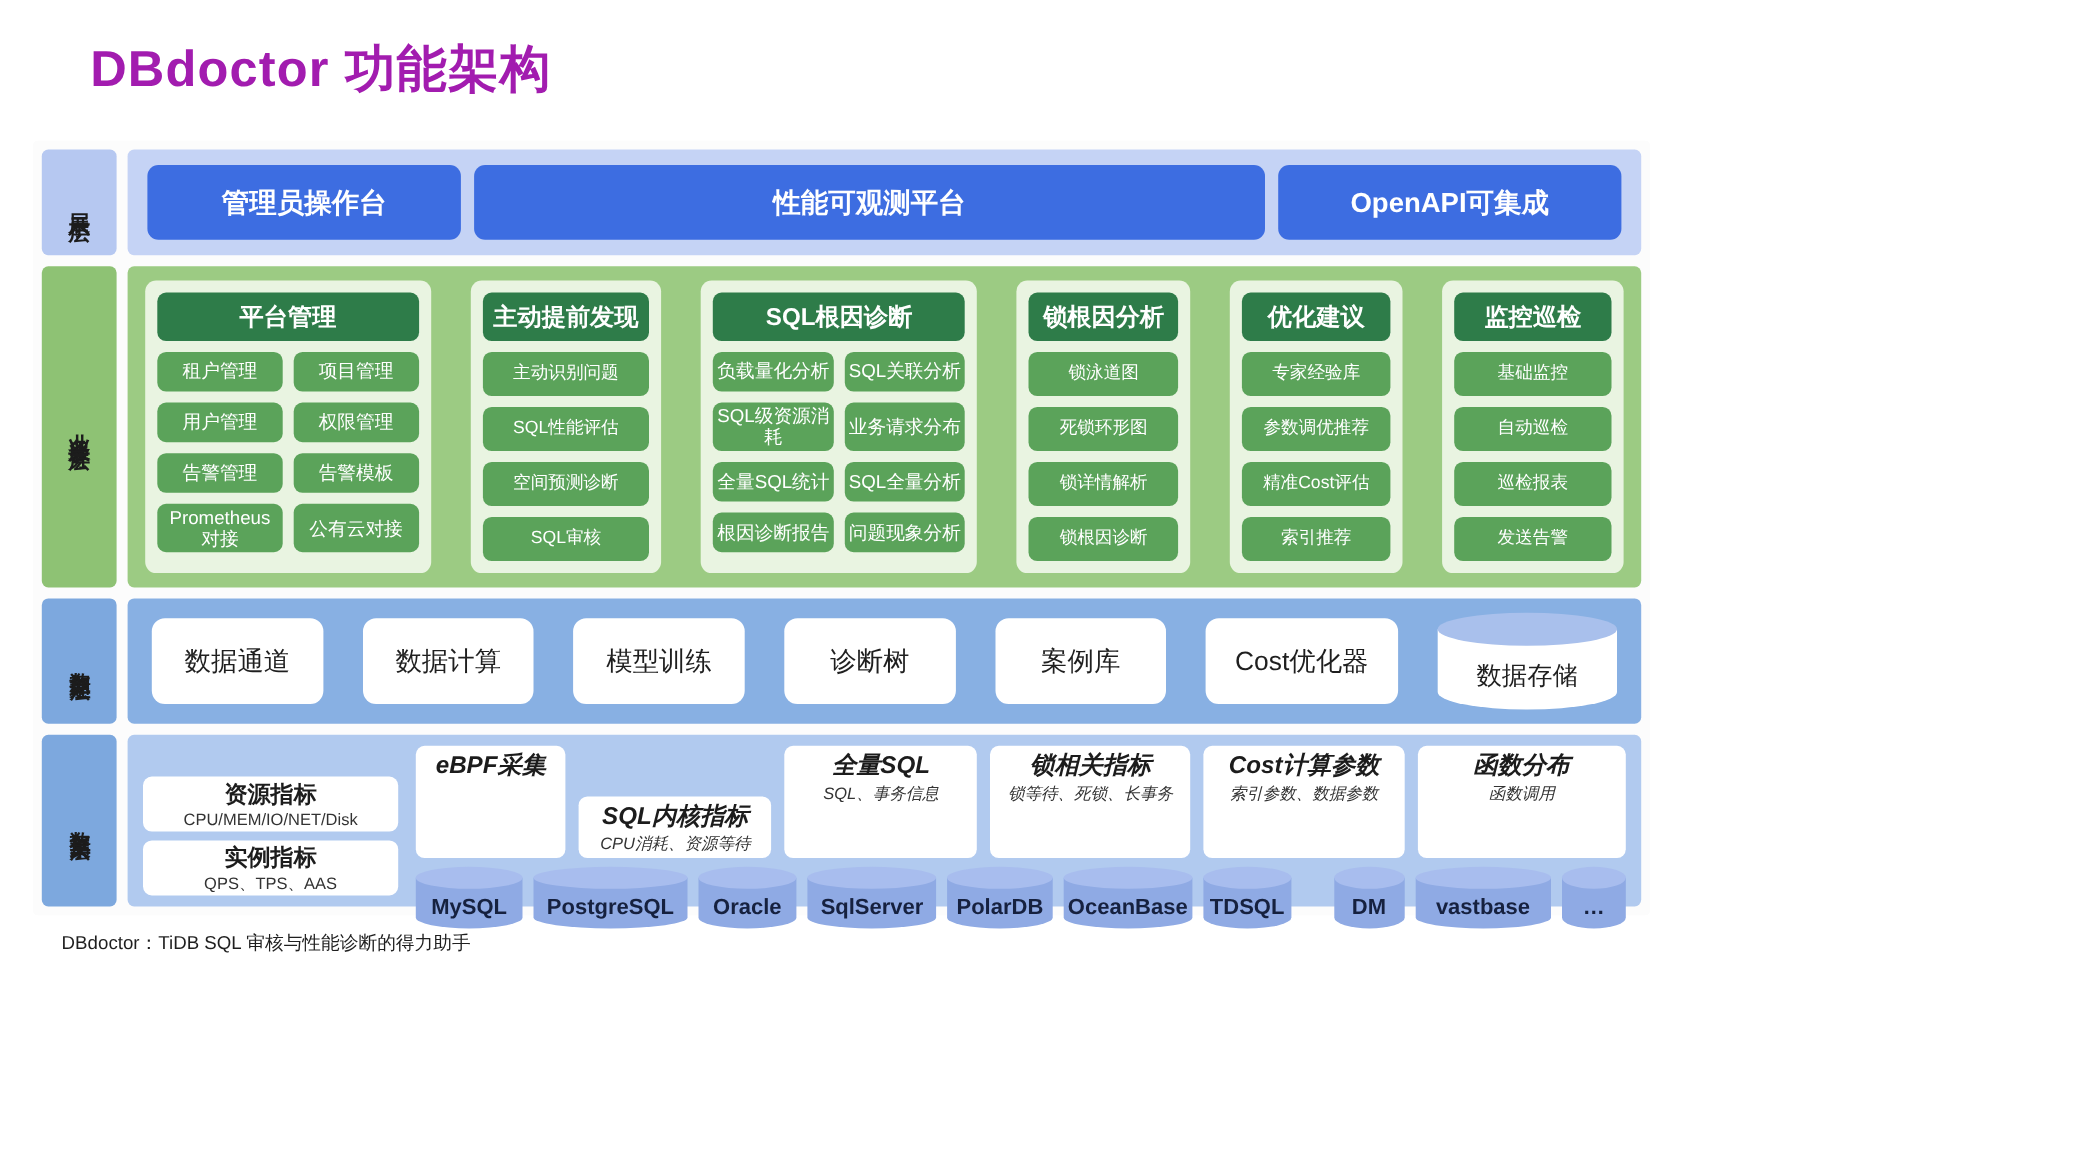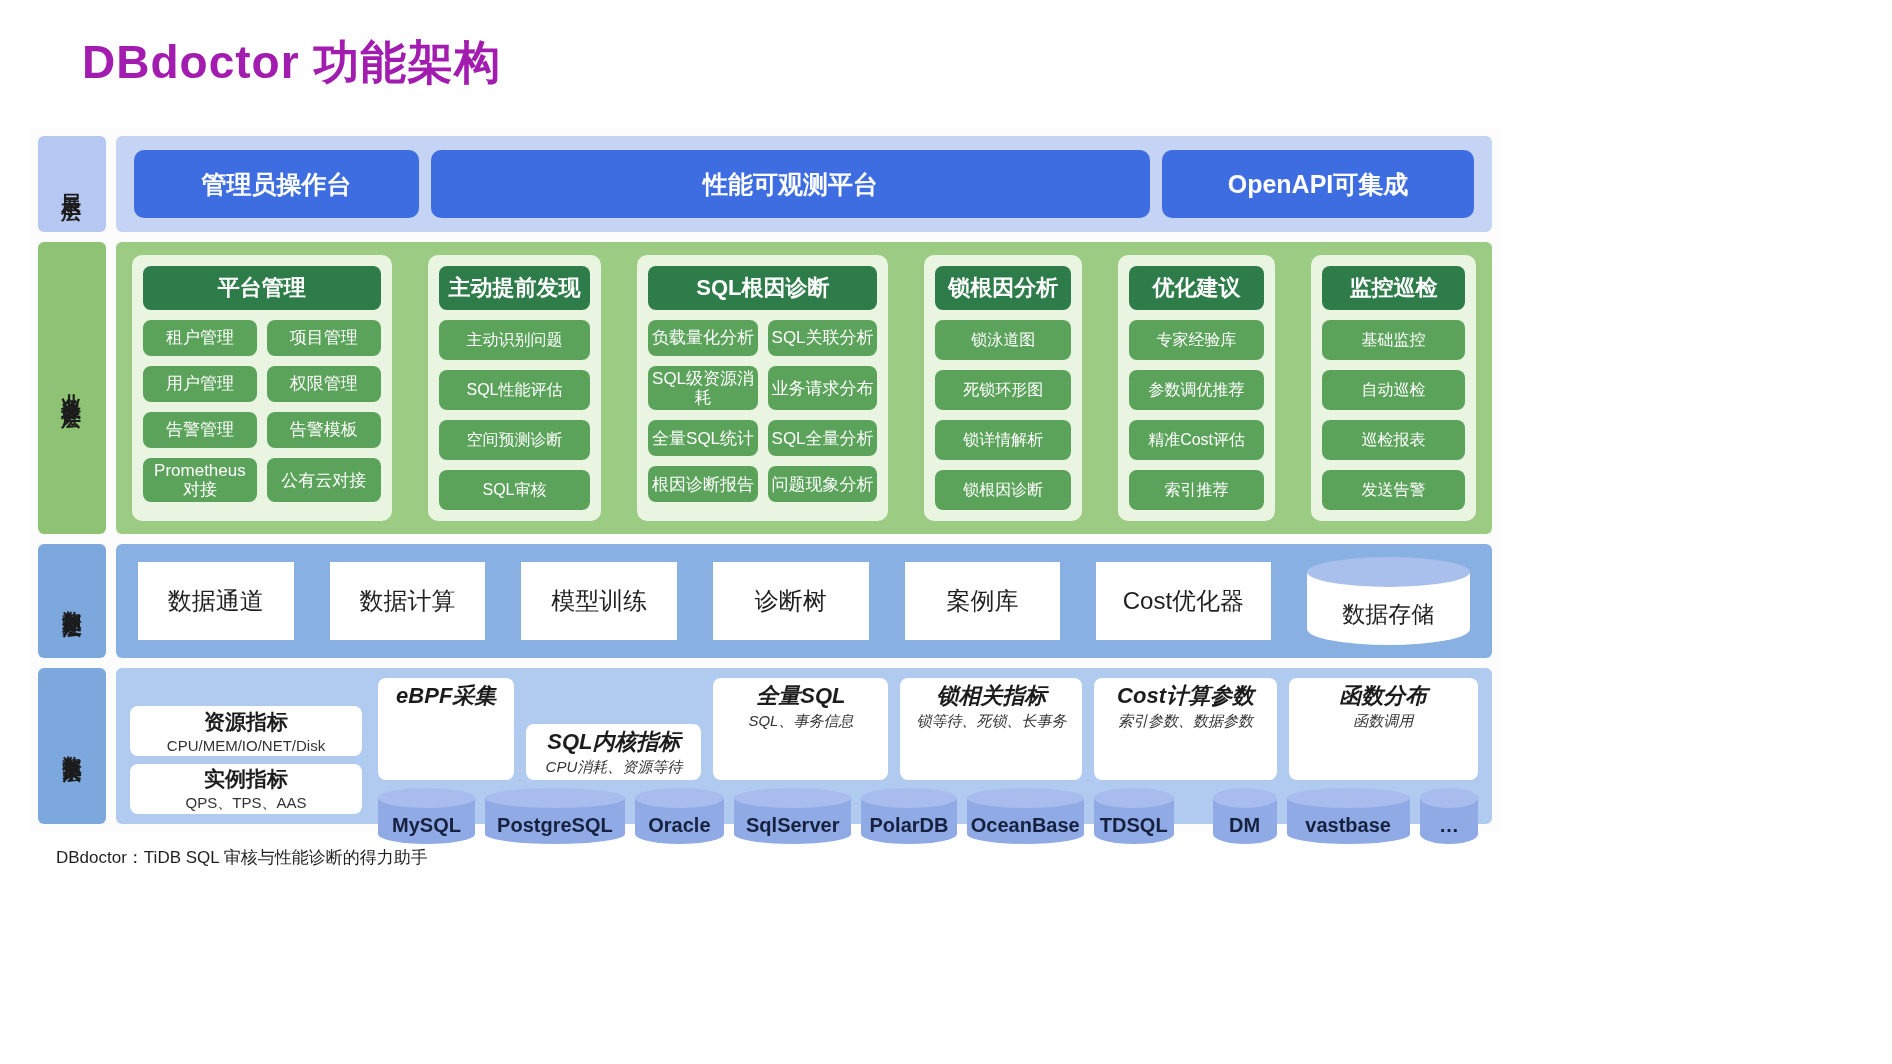--- a/index.html
+++ b/index.html
@@ -31,21 +31,21 @@
   .col-items { flex:1; display:flex; flex-direction:column; gap:10px; }
   .col-items.two { display:grid; grid-template-columns:1fr 1fr; gap:10px; align-content:start; }
   .g-item { background:#5ba35a; border-radius:8px; color:#fff; font-size:16px; min-height:36px; line-height:1.12;
             display:flex; align-items:center; justify-content:center; text-align:center; padding:3px 3px; flex:1; }
   .col-items.two .g-item { font-size:17px; }
 
   
   .row-proc { height:114px; }
   .side-proc { background:#7da8de; font-size:19px; letter-spacing:2px; }
   .band-proc { background:#88b0e3; display:flex; align-items:center; gap:36px; padding:0 22px; }
-  .w-box { background:#fff; border-radius:0; height:78px; flex:1; display:flex; align-items:center; justify-content:center;
+  .w-box { background:#fff; border-radius:12px; height:78px; flex:1; display:flex; align-items:center; justify-content:center;
            font-size:24px; font-weight:500; color:#1f1f1f; }
   .w-box.wide { flex:1.12; }
   .cyl { position:relative; flex:1.05; height:88px; }
   .cyl .cyl-top { position:absolute; left:0; right:0; top:0; height:30px; border-radius:50%; background:#a9c0ec; z-index:2; }
   .cyl .cyl-body { position:absolute; left:0; right:0; top:15px; bottom:0; background:#fff;
                    border-radius:0 0 50% 50% / 0 0 16px 16px; display:flex; align-items:center; justify-content:center;
                    font-size:23px; font-weight:500; color:#1f1f1f; padding-top:12px; }
 
   
   .row-coll { height:156px; }

